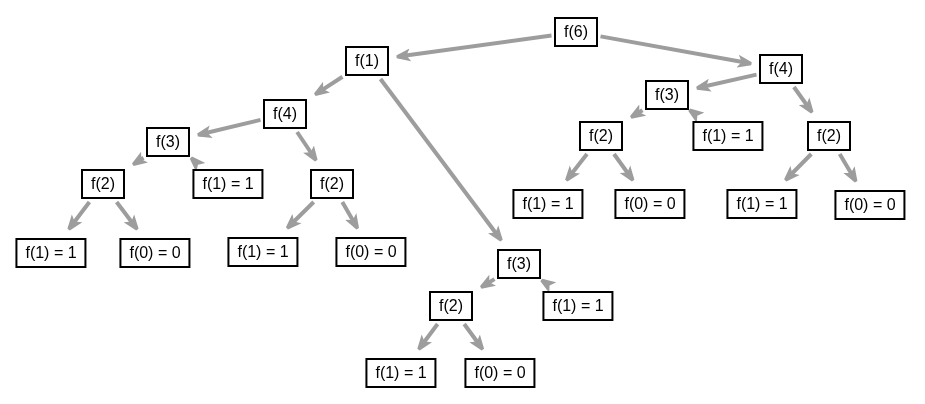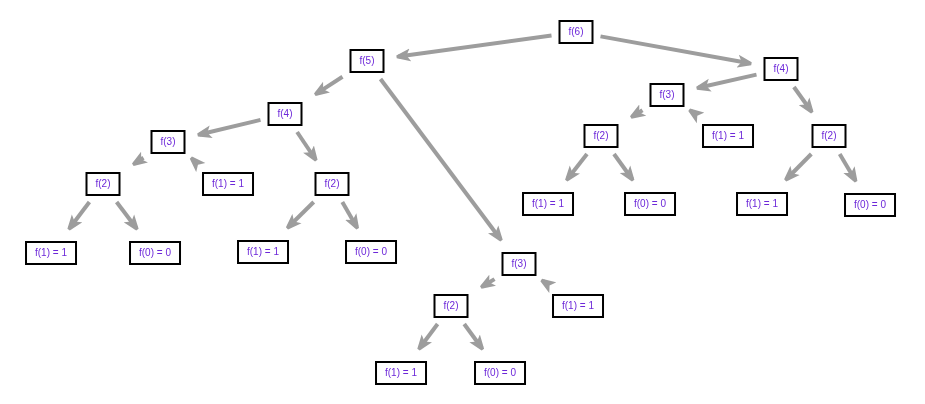--- a/index.html
+++ b/index.html
@@ -18,22 +18,22 @@
     width: 925px; height: 404px;
     pointer-events: none;
   }
   #edges line { stroke: var(--arrow); stroke-width: 4; stroke-linecap: butt; }
   #arrowhead path { fill: var(--arrow); }
   .node {
     position: absolute;
     transform: translate(-50%, -50%);
     background: var(--box-fill);
     border: 2px solid var(--box-border);
-    color: #6d28d9;
-    font-size: 10px;
+    color: #000000;
+    font-size: 16px;
     line-height: 1;
     padding: 5px 8px;
     white-space: nowrap;
     text-align: center;
   }
 </style>
 </head>
 <body>
 
 <div id="canvas">
@@ -62,21 +62,21 @@
       <line x1="756.5" y1="74.6" x2="698.5" y2="87.8" marker-end="url(#arrowhead)"></line>
       <line x1="793.9" y1="87.0" x2="811.1" y2="111.0" marker-end="url(#arrowhead)"></line>
       <line x1="642.5" y1="110.2" x2="632.5" y2="116.4" marker-end="url(#arrowhead)"></line>
       <line x1="691.5" y1="111.5" x2="690.8" y2="111.0" marker-end="url(#arrowhead)"></line>
       <line x1="587.0" y1="154.0" x2="567.5" y2="179.0" marker-end="url(#arrowhead)"></line>
       <line x1="614.0" y1="154.0" x2="632.0" y2="179.0" marker-end="url(#arrowhead)"></line>
       <line x1="811.3" y1="154.0" x2="786.6" y2="179.0" marker-end="url(#arrowhead)"></line>
       <line x1="839.7" y1="154.0" x2="855.1" y2="180.0" marker-end="url(#arrowhead)"></line>
     </svg>
 <div class="node" style="left: 576px; top: 32px;">f(6)</div>
-    <div class="node" style="left: 367px; top: 61px;">f(5)</div>
+    <div class="node" style="left: 367px; top: 61px;">f(1)</div>
     <div class="node" style="left: 781px; top: 69px;">f(4)</div>
     <div class="node" style="left: 285px; top: 114px;">f(4)</div>
     <div class="node" style="left: 667px; top: 95px;">f(3)</div>
     <div class="node" style="left: 168px; top: 142px;">f(3)</div>
     <div class="node" style="left: 601px; top: 136px;">f(2)</div>
     <div class="node" style="left: 728px; top: 136px;">f(1) = 1</div>
     <div class="node" style="left: 829px; top: 136px;">f(2)</div>
     <div class="node" style="left: 103px; top: 184px;">f(2)</div>
     <div class="node" style="left: 228px; top: 184px;">f(1) = 1</div>
     <div class="node" style="left: 332px; top: 184px;">f(2)</div>

